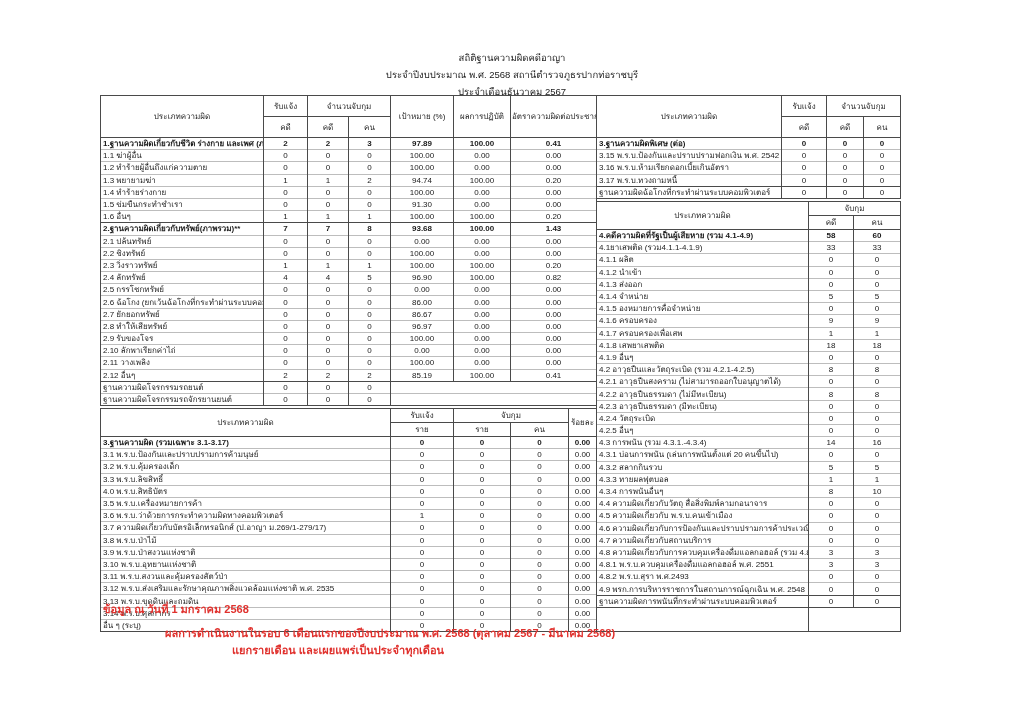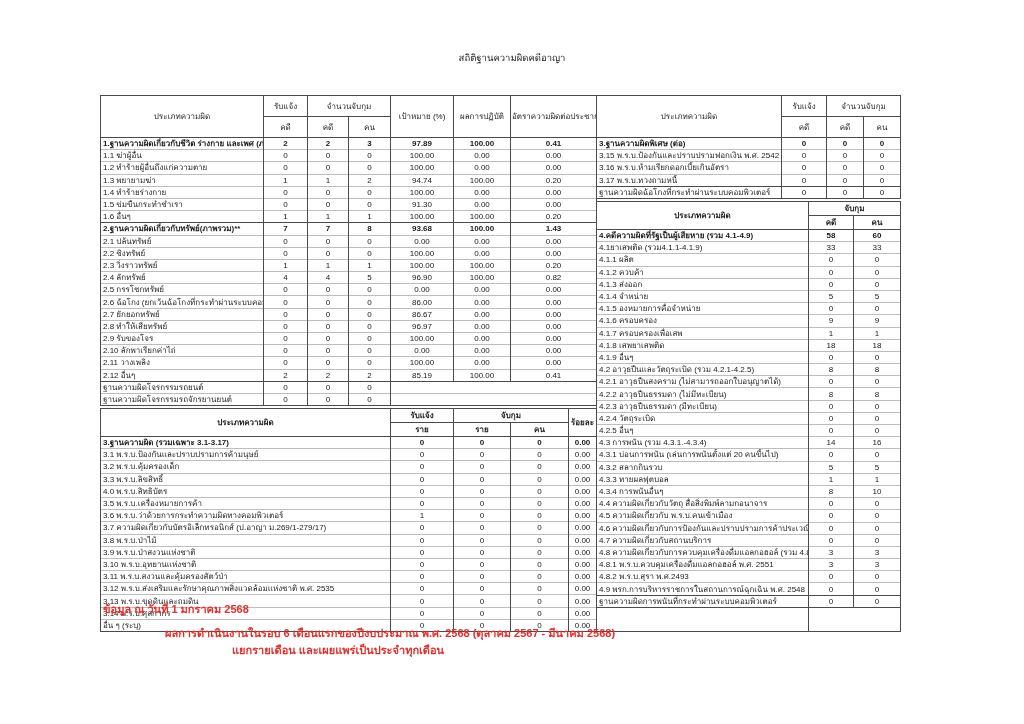--- a/index.html
+++ b/index.html
@@ -5,21 +5,21 @@
   html,body{margin:0;padding:0;background:#fff;}
   .page{position:relative;width:1024px;height:724px;background:#fff;overflow:hidden;
         font-family:"Liberation Sans",sans-serif;color:#1a1a1a;}
   .title-block{position:absolute;top:49px;left:0;width:1024px;text-align:center;
                font-size:9.5px;line-height:17px;}
   table{position:absolute;border-collapse:collapse;table-layout:fixed;font-size:8px;
         border:1px solid #4a4a4a;background:#fff;}
   th{font-weight:normal;border:1px solid #4a4a4a;text-align:center;padding:0 1px;
      overflow:hidden;white-space:nowrap;font-size:8px;}
   .tier-tall th{height:20px;}
-  .tier-slim th{height:11px;font-weight:bold;}
+  .tier-slim th{height:11px;}
   td{border-left:1px solid #4a4a4a;border-right:1px solid #4a4a4a;
      border-top:1px solid #bdbdbd;height:11.2px;line-height:11px;
      padding:0 2px;overflow:hidden;white-space:nowrap;}
   td.num{text-align:center;padding:0;}
   tr.section td{border-top-color:#4a4a4a;font-weight:bold;}
   tr.divider td{border-top-color:#4a4a4a;}
   tr.tall td{height:23px;}
   #tbl-left-upper{left:100px;top:95px;width:496px;}
   #tbl-left-lower{left:100px;top:408px;width:496px;}
   #tbl-right-upper{left:596px;top:95px;width:304px;}
@@ -29,20 +29,22 @@
   #footer-line1{left:165px;top:624px;}
   #footer-line2{left:232px;top:641px;}
 </style>
 </head>
 <body>
 
 <div class="page">
 
   <div class="title-block">
     <div>สถิติฐานความผิดคดีอาญา</div>
+    <div>ประจำปีงบประมาณ พ.ศ. 2568 สถานีตำรวจภูธรปากท่อราชบุรี</div>
+    <div>ประจำเดือนธันวาคม 2567</div>
   </div>
 
   <table id="tbl-left-upper">
     <colgroup>
         <col style="width:163px">
         <col style="width:44px">
         <col style="width:41px">
         <col style="width:42px">
         <col style="width:63px">
         <col style="width:57px">
@@ -477,21 +479,21 @@
           <td class="lbl">4.1ยาเสพติด (รวม4.1.1-4.1.9)</td>
           <td class="num">33</td>
           <td class="num">33</td>
         </tr>
         <tr class="">
           <td class="lbl">4.1.1 ผลิต</td>
           <td class="num">0</td>
           <td class="num">0</td>
         </tr>
         <tr class="">
-          <td class="lbl">4.1.2 ควบค้า</td>
+          <td class="lbl">4.1.2 นำเข้า</td>
           <td class="num">0</td>
           <td class="num">0</td>
         </tr>
         <tr class="">
           <td class="lbl">4.1.3 ส่งออก</td>
           <td class="num">0</td>
           <td class="num">0</td>
         </tr>
         <tr class="">
           <td class="lbl">4.1.4 จำหน่าย</td>

